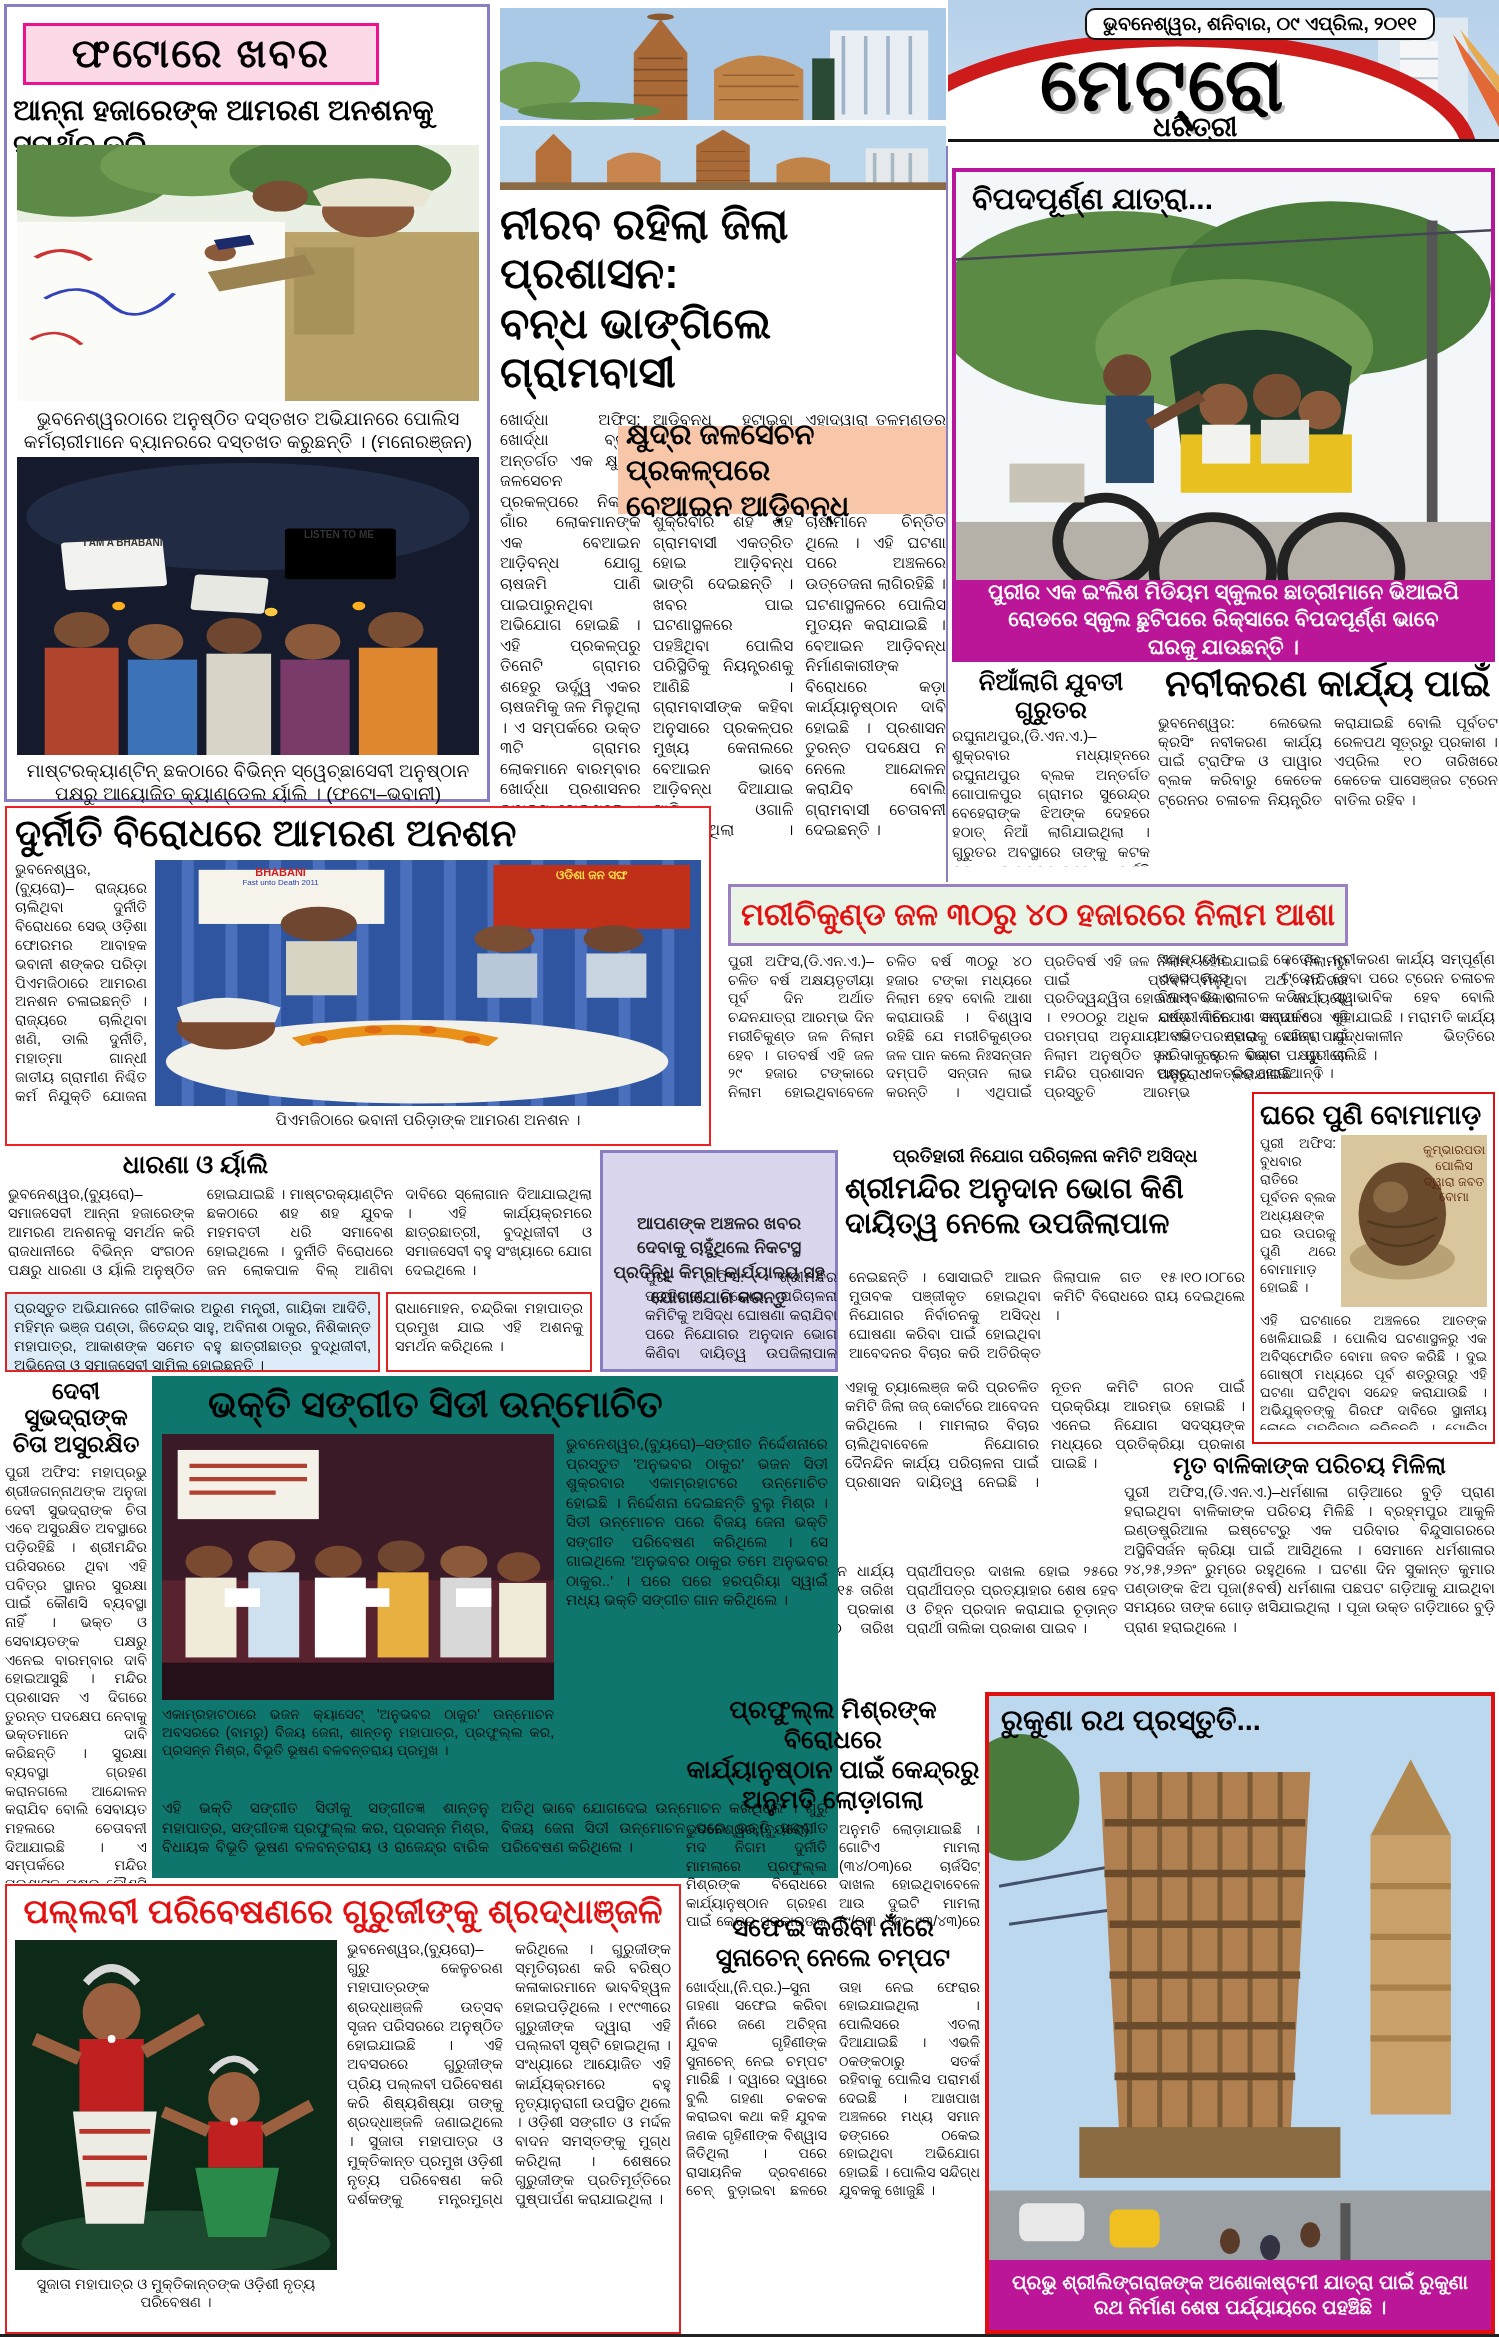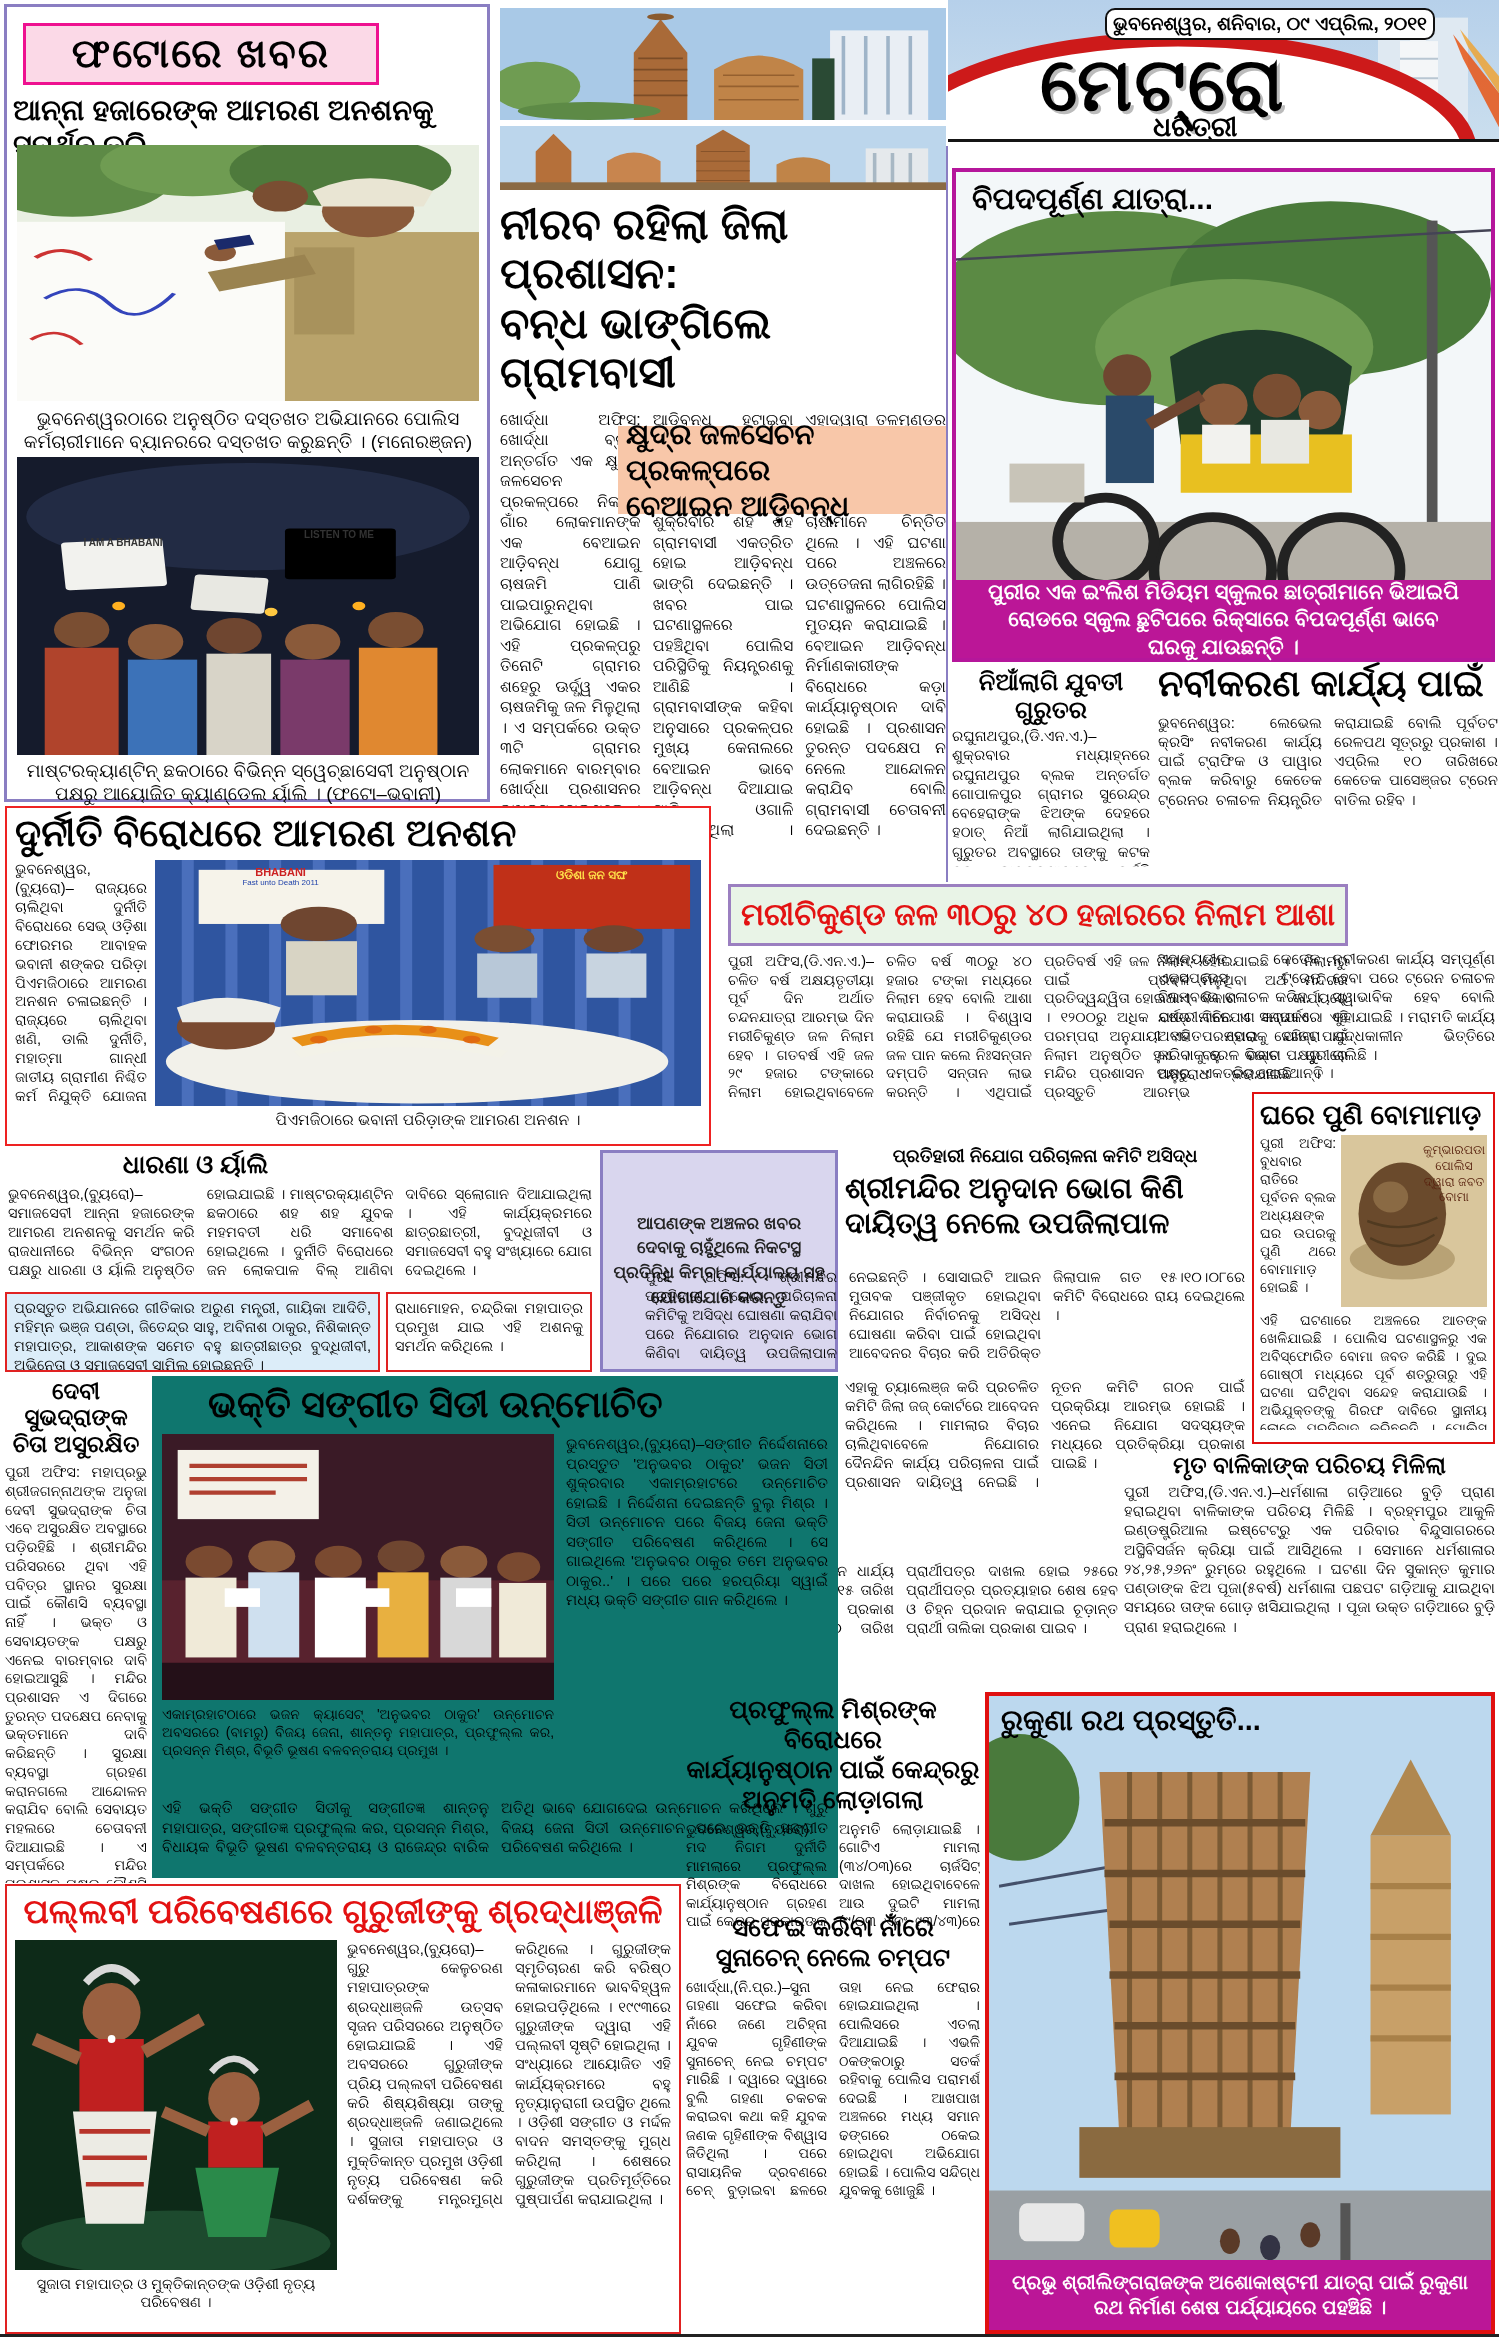--- a/index.html
+++ b/index.html
@@ -90,21 +90,21 @@
 <div class="abs" style="left:948px;top:0;width:551px;height:142px;background:linear-gradient(#b6d0ea,#cadeee);border-bottom:3px solid #151515;overflow:hidden;">
   <svg style="position:absolute;left:0;top:0;width:100%;height:100%;" viewBox="0 0 551 142" preserveAspectRatio="none">
     <rect x="430" y="18" width="90" height="124" fill="#dfe9f2"></rect>
     <path d="M470 10 L478 42 L462 42 Z" fill="#f2f5f8"></path>
     <rect x="452" y="42" width="38" height="100" fill="#f4f6f8"></rect>
     <path d="M452 60 h38 M452 80 h38 M452 100 h38" stroke="#b8c6d2" stroke-width="2"></path>
     <polygon points="505,35 551,95 551,130 515,60" fill="#e85515" opacity="0.85"></polygon>
     <polygon points="512,30 551,78 551,95 520,48" fill="#f0a02a" opacity="0.8"></polygon>
     <ellipse cx="230" cy="158" rx="292" ry="118" fill="#ffffff" stroke="#cd1a1a" stroke-width="15"></ellipse>
   </svg>
-  <div style="position:absolute;right:64px;top:8px;padding:3px 6px;background:#fff;border:2.5px solid #111;border-radius:10px;">
+  <div style="position:absolute;right:64px;top:8px;padding:3px 16px;background:#fff;border:2.5px solid #111;border-radius:10px;">
     <span class="hl" style="font-size:19px;">ଭୁବନେଶ୍ୱର, ଶନିବାର, ୦୯ ଏପ୍ରିଲ, ୨୦୧୧</span>
   </div>
   <div class="hl" style="position:absolute;left:92px;top:48px;font-size:74px;line-height:1;letter-spacing:2px;text-shadow:3px 3px 0 #bbb;">ମେଟ୍ରୋ</div>
   <div class="hl" style="position:absolute;left:205px;top:112px;font-size:27px;">ଧରିତ୍ରୀ</div>
 </div>
 
 <div class="abs" style="left:946px;top:146px;width:2px;height:736px;background:#8a7ec2;"></div>
 
 <div class="abs" style="left:500px;top:126px;width:446px;height:756px;">
   <svg class="photo" style="width:446px;height:64px;" viewBox="0 0 100 100" preserveAspectRatio="none">
@@ -158,21 +158,21 @@
   </div>
 </div>
 
 <div class="abs" style="left:952px;top:668px;width:198px;height:212px;">
   <div class="hl" style="font-size:24px;text-align:center;line-height:1.15;">ନିଆଁଲାଗି ଯୁବତୀ</div>
   <div class="hl" style="font-size:24px;text-align:center;line-height:1.15;">ଗୁରୁତର</div>
   <div class="bt" style="margin-top:4px;height:140px;font-size:14.8px;">ରଘୁନାଥପୁର,(ଡି.ଏନ.ଏ.)–ଶୁକ୍ରବାର ମଧ୍ୟାହ୍ନରେ ରଘୁନାଥପୁର ବ୍ଲକ ଅନ୍ତର୍ଗତ ଗୋପାଳପୁର ଗ୍ରାମର ସୁରେନ୍ଦ୍ର ବେହେରାଙ୍କ ଝିଅଙ୍କ ଦେହରେ ହଠାତ୍ ନିଆଁ ଲାଗିଯାଇଥିଲା । ଗୁରୁତର ଅବସ୍ଥାରେ ତାଙ୍କୁ କଟକ ବଡ଼ ଡାକ୍ତରଖାନାରେ ଭର୍ତ୍ତି କରାଯାଇଛି ।</div>
 </div>
 
 <div class="abs" style="left:1158px;top:662px;width:340px;">
-  <div class="hl" style="font-size:37px;line-height:1.18;">ନବୀକରଣ କାର୍ଯ୍ୟ ପାଇଁ</div>
+  <div class="hl" style="font-size:37px;line-height:1.18;text-align:center;">ନବୀକରଣ କାର୍ଯ୍ୟ ପାଇଁ</div>
   <div class="bt c2" style="margin-top:8px;height:98px;font-size:14.8px;">ଭୁବନେଶ୍ୱର: ଲେଭେଲ କ୍ରସିଂ ନବୀକରଣ କାର୍ଯ୍ୟ ପାଇଁ ଟ୍ରାଫିକ ଓ ପାୱାର ବ୍ଲକ କରିବାରୁ କେତେକ ଟ୍ରେନର ଚଳାଚଳ ନିୟନ୍ତ୍ରିତ କରାଯାଇଛି ବୋଲି ପୂର୍ବତଟ ରେଳପଥ ସୂତ୍ରରୁ ପ୍ରକାଶ । ଏପ୍ରିଲ ୧୦ ତାରିଖରେ କେତେକ ପାସେଞ୍ଜର ଟ୍ରେନ ବାତିଲ ରହିବ ।</div>
 </div>
 <div class="abs bt c2" style="left:1158px;top:950px;width:337px;height:136px;font-size:14.8px;">ଏହାବ୍ୟତୀତ କେତେକ ଏକ୍ସପ୍ରେସ ଟ୍ରେନ ବିଳମ୍ବରେ ଚଳାଚଳ କରିବ । ଯାତ୍ରୀମାନେ ଏ ସମ୍ପର୍କରେ ଅବଗତ ହୋଇ ଯାତ୍ରା କରିବାକୁ ରେଳ ବିଭାଗ ପକ୍ଷରୁ ଅନୁରୋଧ କରାଯାଇଛି । ନବୀକରଣ କାର୍ଯ୍ୟ ସମ୍ପୂର୍ଣ୍ଣ ହେବା ପରେ ଟ୍ରେନ ଚଳାଚଳ ସ୍ୱାଭାବିକ ହେବ ବୋଲି କୁହାଯାଇଛି । ମରାମତି କାର୍ଯ୍ୟ ଯୁଦ୍ଧକାଳୀନ ଭିତ୍ତିରେ ଚାଲିଛି ।</div>
 
 <div class="abs" style="left:5px;top:806px;width:706px;height:340px;border:2px solid #ee2222;background:#fff;padding:4px 8px;">
   <div class="hl" style="font-size:38px;line-height:1.15;">ଦୁର୍ନୀତି ବିରୋଧରେ ଆମରଣ ଅନଶନ</div>
   <div style="display:flex;gap:8px;margin-top:4px;">
     <div class="bt" style="width:132px;height:246px;font-size:14.6px;">ଭୁବନେଶ୍ୱର,(ବ୍ୟୁରୋ)– ରାଜ୍ୟରେ ଚାଲିଥିବା ଦୁର୍ନୀତି ବିରୋଧରେ ସେଭ୍ ଓଡ଼ିଶା ଫୋରମର ଆବାହକ ଭବାନୀ ଶଙ୍କର ପରିଡ଼ା ପିଏମଜିଠାରେ ଆମରଣ ଅନଶନ ଚଳାଇଛନ୍ତି । ରାଜ୍ୟରେ ଚାଲିଥିବା ଖଣି, ଡାଲି ଦୁର୍ନୀତି, ମହାତ୍ମା ଗାନ୍ଧୀ ଜାତୀୟ ଗ୍ରାମୀଣ ନିଶ୍ଚିତ କର୍ମ ନିଯୁକ୍ତି ଯୋଜନା ଦୁର୍ନୀତି, ନକଲି ଔଷଧ, ଚିଟ୍‌ଫଣ୍ଡ ଠକେଇ ଏବଂ ବିଭିନ୍ନ ବିଭାଗରେ ଲାଞ୍ଚୁଆ ରାଜ ବିରୋଧରେ ସେ ସ୍ୱର ଉଠାଇଛନ୍ତି ।</div>
     <div style="flex:1;position:relative;">
       <svg class="photo" style="width:100%;height:246px;" viewBox="0 0 100 100" preserveAspectRatio="none">

